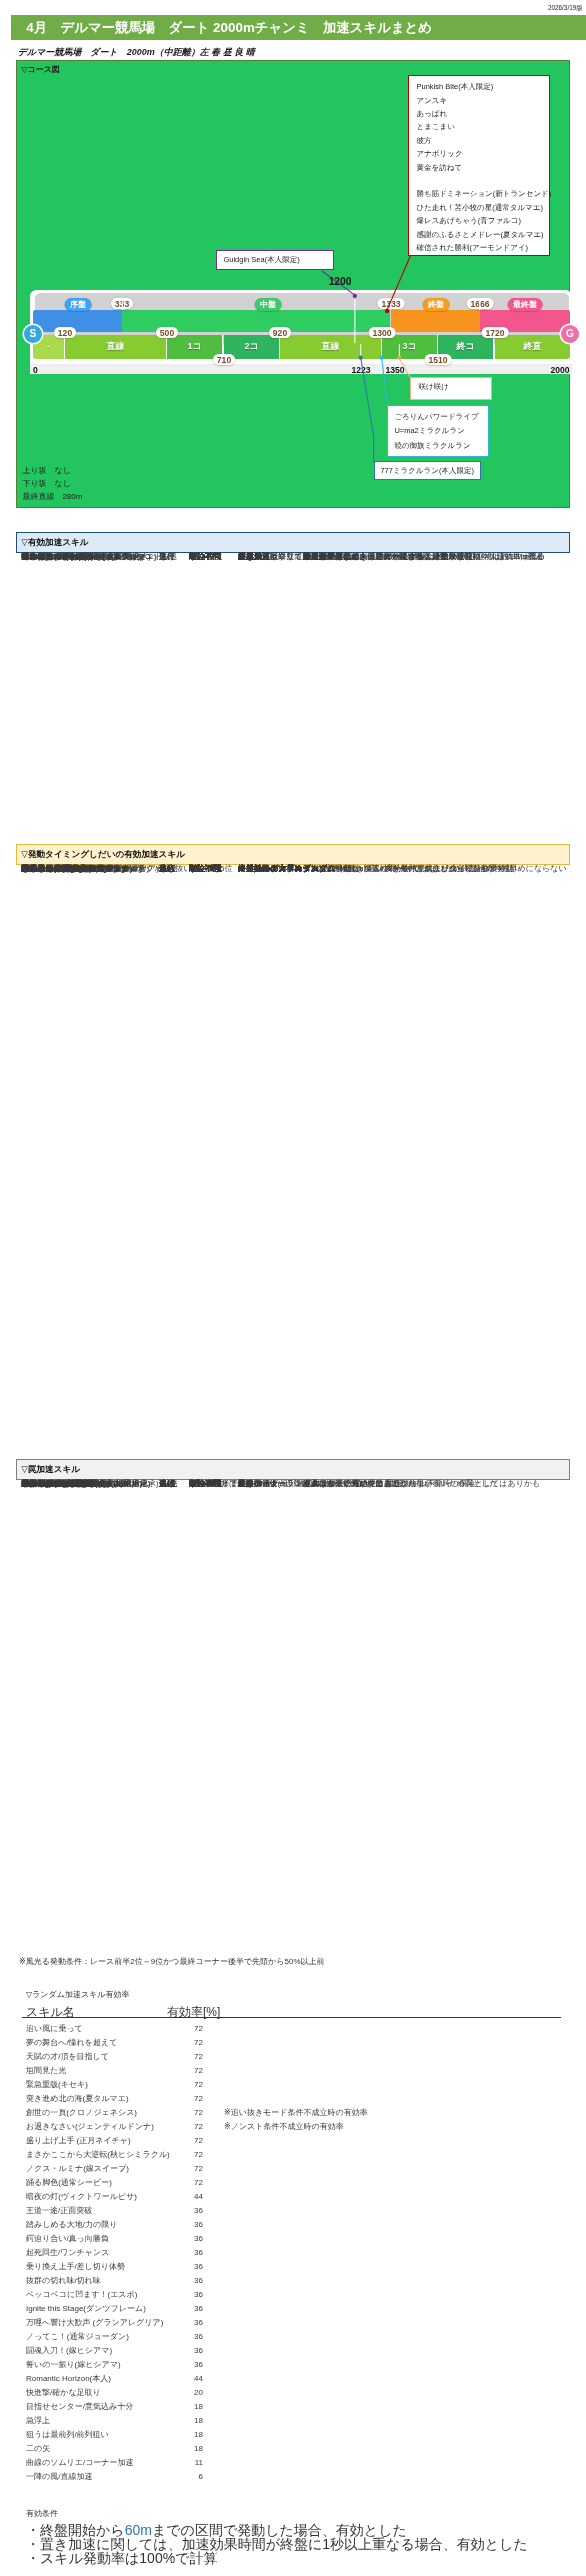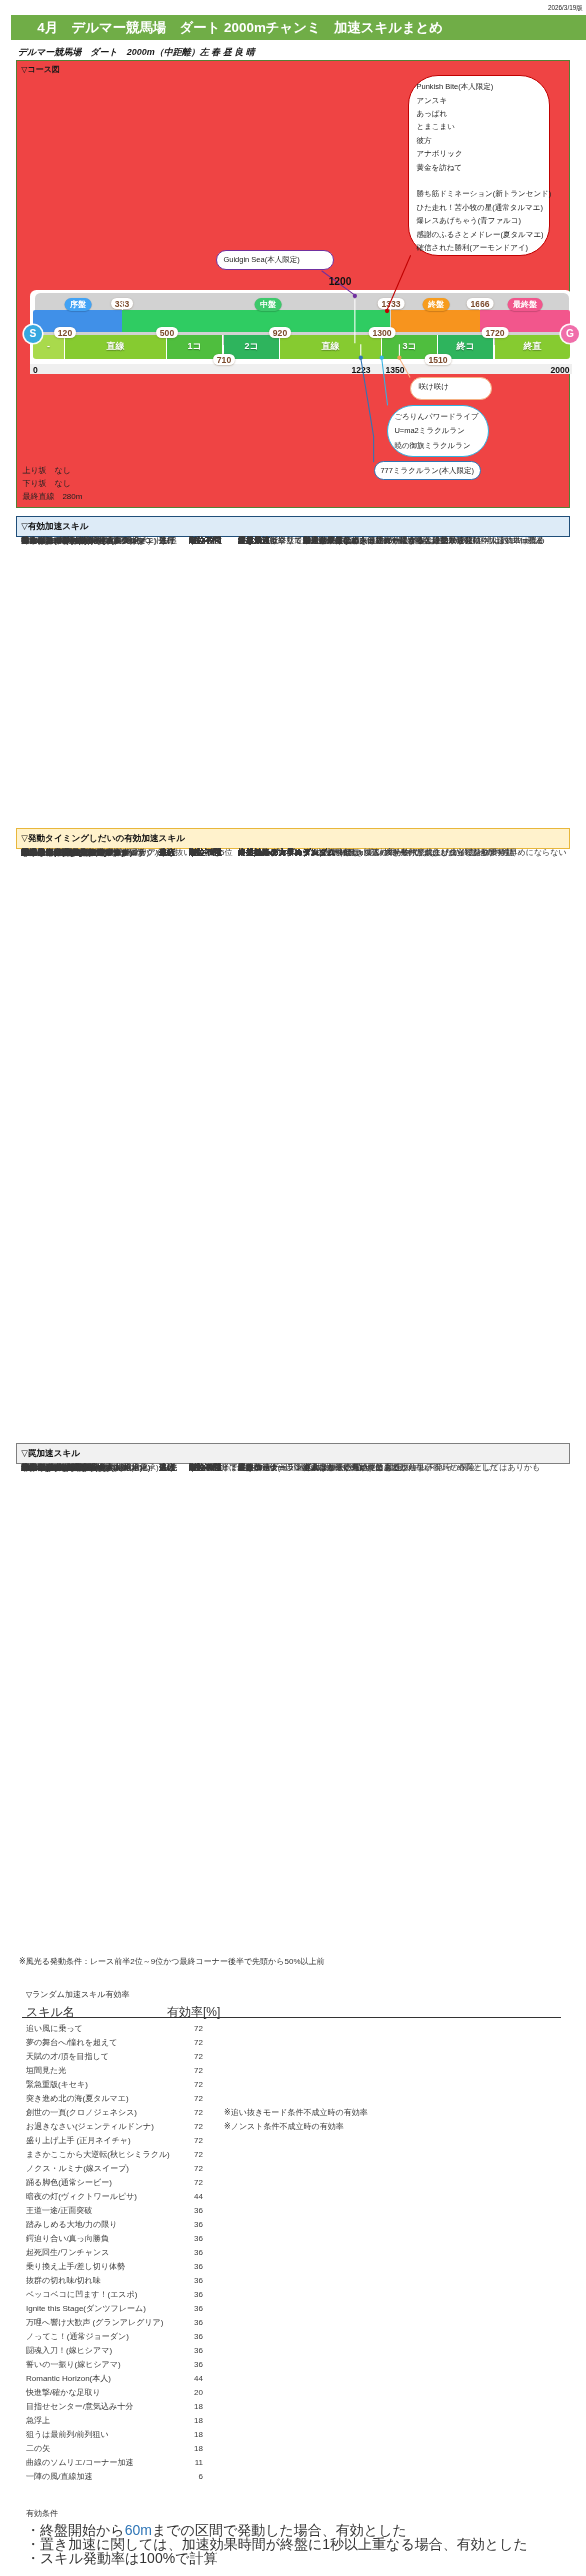--- a/index.html
+++ b/index.html
@@ -1,57 +1,57 @@
 <!DOCTYPE html>
 <html style="font-size:8.6px"><head>
 <meta charset="utf-8">
 <style>
   html,body{margin:0;padding:0;}
   body{width:587px;background:#fff;font-family:"Liberation Sans","DejaVu Sans",sans-serif;color:#333;}
   .page{position:relative;width:587px;height:2576px;background:#fff;overflow:hidden;}
 
   .date{position:absolute;top:3.8px;right:4.3px;font-size:6.4px;color:#222;}
   .titlebar{position:absolute;left:11.3px;top:14.5px;width:575px;height:25px;background:#70AD47;color:#fff;
-            font-size:13.4px;font-weight:bold;line-height:25px;padding-left:26px;box-sizing:border-box;white-space:nowrap;}
+            font-size:13.4px;font-weight:bold;line-height:25px;padding-left:15px;box-sizing:border-box;white-space:nowrap;}
   .subtitle{position:absolute;left:17.7px;top:46px;font-size:9px;font-weight:bold;font-style:italic;color:#1a1a1a;white-space:nowrap;}
 
   
-  .course-box{position:absolute;left:16px;top:60px;width:554px;height:448px;background:#ef4444;border:1.6px solid #538135;box-sizing:border-box;}
+  .course-box{position:absolute;left:16px;top:60px;width:554px;height:448px;background:#22c55e;border:1.6px solid #538135;box-sizing:border-box;}
   .sec-label{position:absolute;left:4.3px;top:3.2px;font-size:8px;font-weight:bold;color:#1a1a1a;}
   #course-bar{position:absolute;left:0;top:0;right:0;bottom:0;}
   .cb-white{position:absolute;left:13.4px;top:229px;width:542px;height:84px;background:#fff;border-radius:6.4px;z-index:1;}
   .cb-gray{position:absolute;left:17.7px;top:232px;width:534px;height:52px;background:#D2D2D2;border-radius:5.4px;z-index:2;}
   .cb-phases{position:absolute;left:16px;top:249px;width:537px;height:21.5px;border-radius:2.1px;overflow:hidden;z-index:3;}
   .cb-phase{position:absolute;top:0;height:21.5px;}
   .cb-segs{position:absolute;left:16px;top:274px;width:537px;height:23.6px;border-radius:3.2px;overflow:hidden;z-index:3;}
   .cb-seg{position:absolute;top:0;height:23.6px;color:#fff;font-size:9px;font-weight:bold;text-align:center;line-height:23.6px;
           text-shadow:0 0.5px 1.1px rgba(0,0,0,.35);box-sizing:border-box;}
   .cb-strip{position:absolute;left:13.4px;top:303px;width:542px;height:9.7px;background:#EFEFEF;z-index:2;}
   .cb-badge{position:absolute;top:237px;transform:translateX(-50%);color:#fff;font-size:8px;font-weight:bold;
             padding:1.1px 5.4px;border-radius:7px;white-space:nowrap;z-index:6;box-shadow:0 0.5px 1.1px rgba(0,0,0,.3);}
   .cb-pill{position:absolute;transform:translateX(-50%);background:#fff;color:#7b4a2b;font-size:8.6px;font-weight:bold;
            padding:0.5px 3.8px;border-radius:5.9px;white-space:nowrap;z-index:6;box-shadow:0 0.5px 1.6px rgba(90,60,30,.4);}
   .cb-sg{position:absolute;width:18px;height:18px;border-radius:50%;color:#fff;font-size:10.2px;font-weight:bold;
          text-align:center;line-height:18px;z-index:6;box-shadow:0 0 0 1.6px rgba(255,255,255,.95),0 0.5px 1.1px rgba(0,0,0,.3);}
   .cb-num{position:absolute;top:304px;font-size:8.6px;font-weight:bold;color:#111;z-index:4;white-space:nowrap;}
   .overlay{position:absolute;left:0;top:0;width:554px;height:448px;z-index:7;pointer-events:none;}
 
-  .callout{position:absolute;background:#fff;box-sizing:border-box;z-index:8;font-size:7.5px;color:#222;border-radius:30px;}
+  .callout{position:absolute;background:#fff;box-sizing:border-box;z-index:8;font-size:7.5px;color:#222;}
   .redbox{left:391px;top:14px;width:142px;height:181px;border:1.1px solid #C00000;padding:4.3px 0 0 7.5px;}
   .redbox-line{height:13.4px;line-height:13.4px;white-space:nowrap;}
   .purplebox{left:199px;top:189px;width:118px;height:20.4px;border:1.1px solid #7030A0;line-height:18px;padding-left:6.4px;white-space:nowrap;}
   .label1200{position:absolute;left:309px;top:215px;width:28px;text-align:center;font-size:10.2px;font-weight:bold;color:#111;z-index:8;}
   .orangebox{left:393px;top:316px;width:82px;height:22.5px;border:1.1px solid #F4B183;padding:4.3px 0 0 7.5px;white-space:nowrap;}
   .cyanbox{left:370px;top:344px;width:102px;height:52px;border:1.1px solid #33B3E3;padding:3.8px 0 0 6.4px;}
   .cyanbox div{height:14.5px;line-height:14.5px;white-space:nowrap;}
   .bluebox777{left:357px;top:400px;width:107px;height:19.3px;border:1.1px solid #2E75B6;line-height:17px;padding-left:5.4px;white-space:nowrap;}
   .course-note{position:absolute;left:5.4px;font-size:8px;color:#222;white-space:nowrap;}
 
   
-  .skillbox{position:absolute;left:16px;width:554px;box-sizing:border-box;padding:3.2px 0 2.1px 0;}
+  .skillbox{position:absolute;left:16px;width:554px;box-sizing:border-box;padding:3.2px 0 2.1px 0;margin-top:16px;}
   .skillbox .shead{height:14px;line-height:13px;padding-left:4.3px;font-size:8.6px;font-weight:bold;color:#111;}
   .box-blue{top:516px;background:#DDEBF7;border:1.6px solid #1F4E79;}
   .box-yellow{top:828px;background:#FFF2CC;border:1.6px solid #E8B73B;}
   .box-gray{top:1443px;background:#F1F1F1;border:1.6px solid #7F7F7F;}
   .trow{position:relative;}
   .trow span{position:absolute;top:0;font-size:8px;line-height:inherit;white-space:nowrap;color:#3a3a3a;}
   .trow{line-height:13.4px;}
   .box-yellow .trow,.box-gray .trow{line-height:14px;}
   .c-name{left:4.3px;}
   .c-style{left:142px;}

